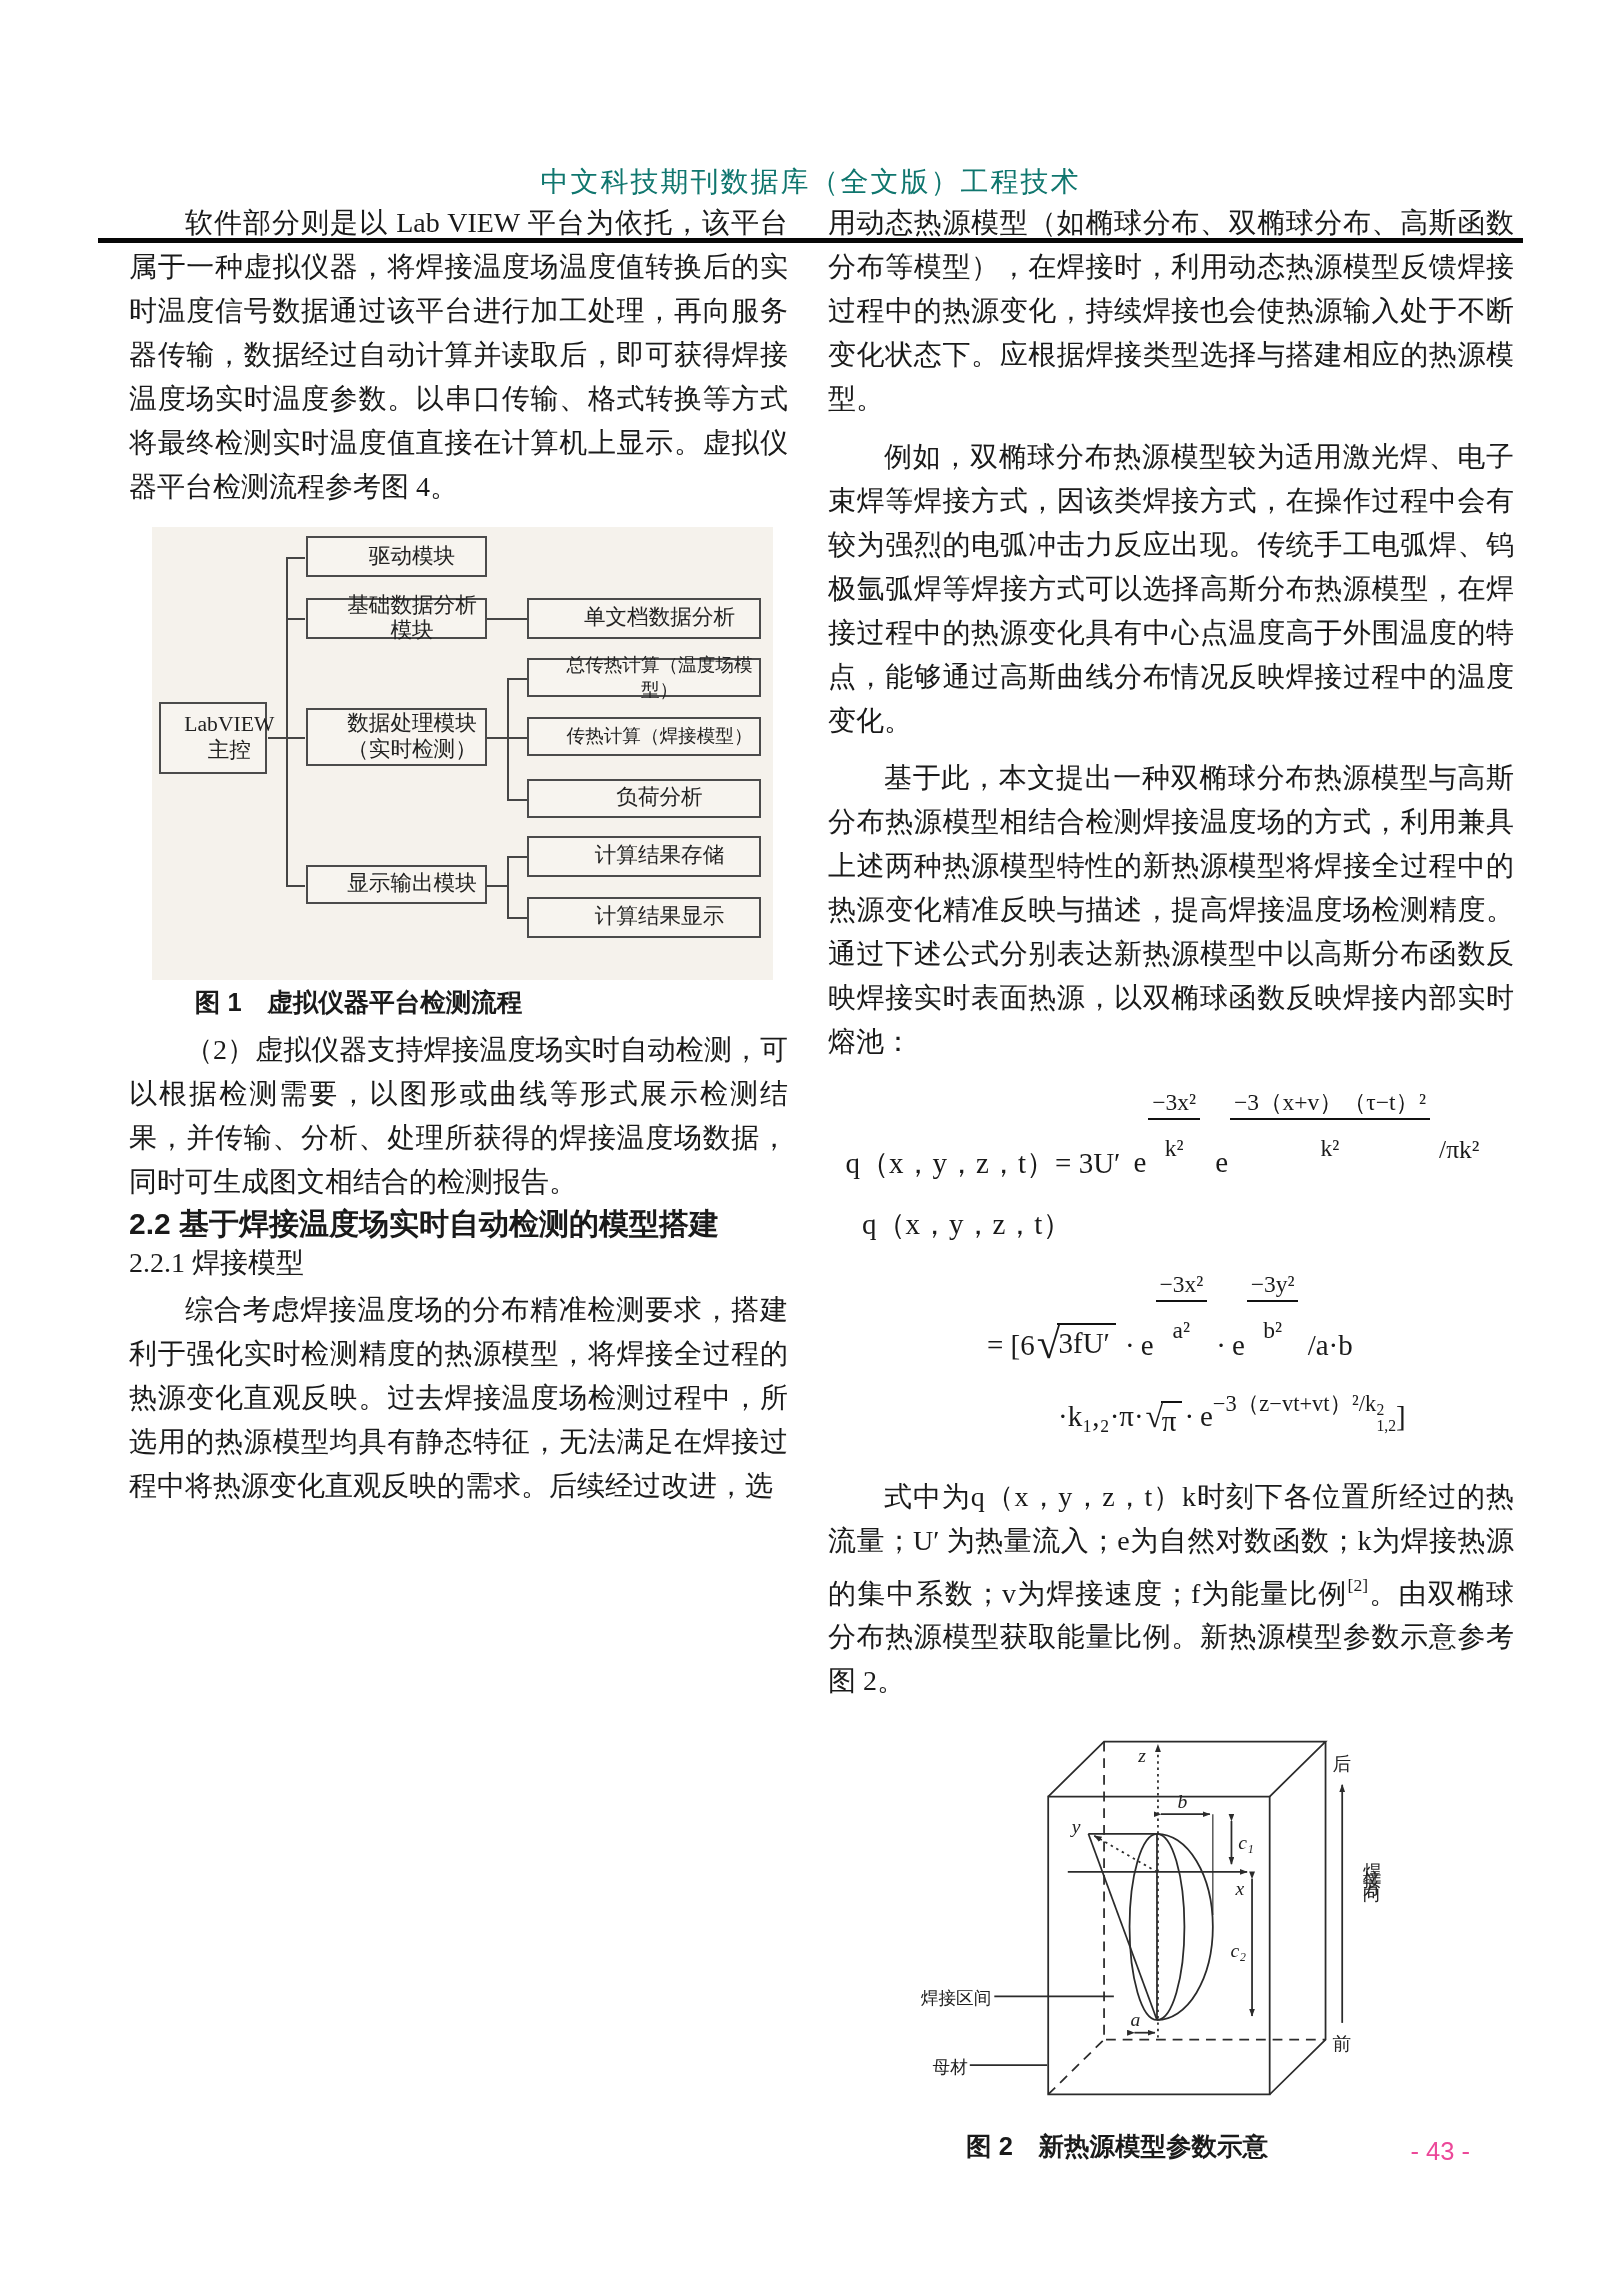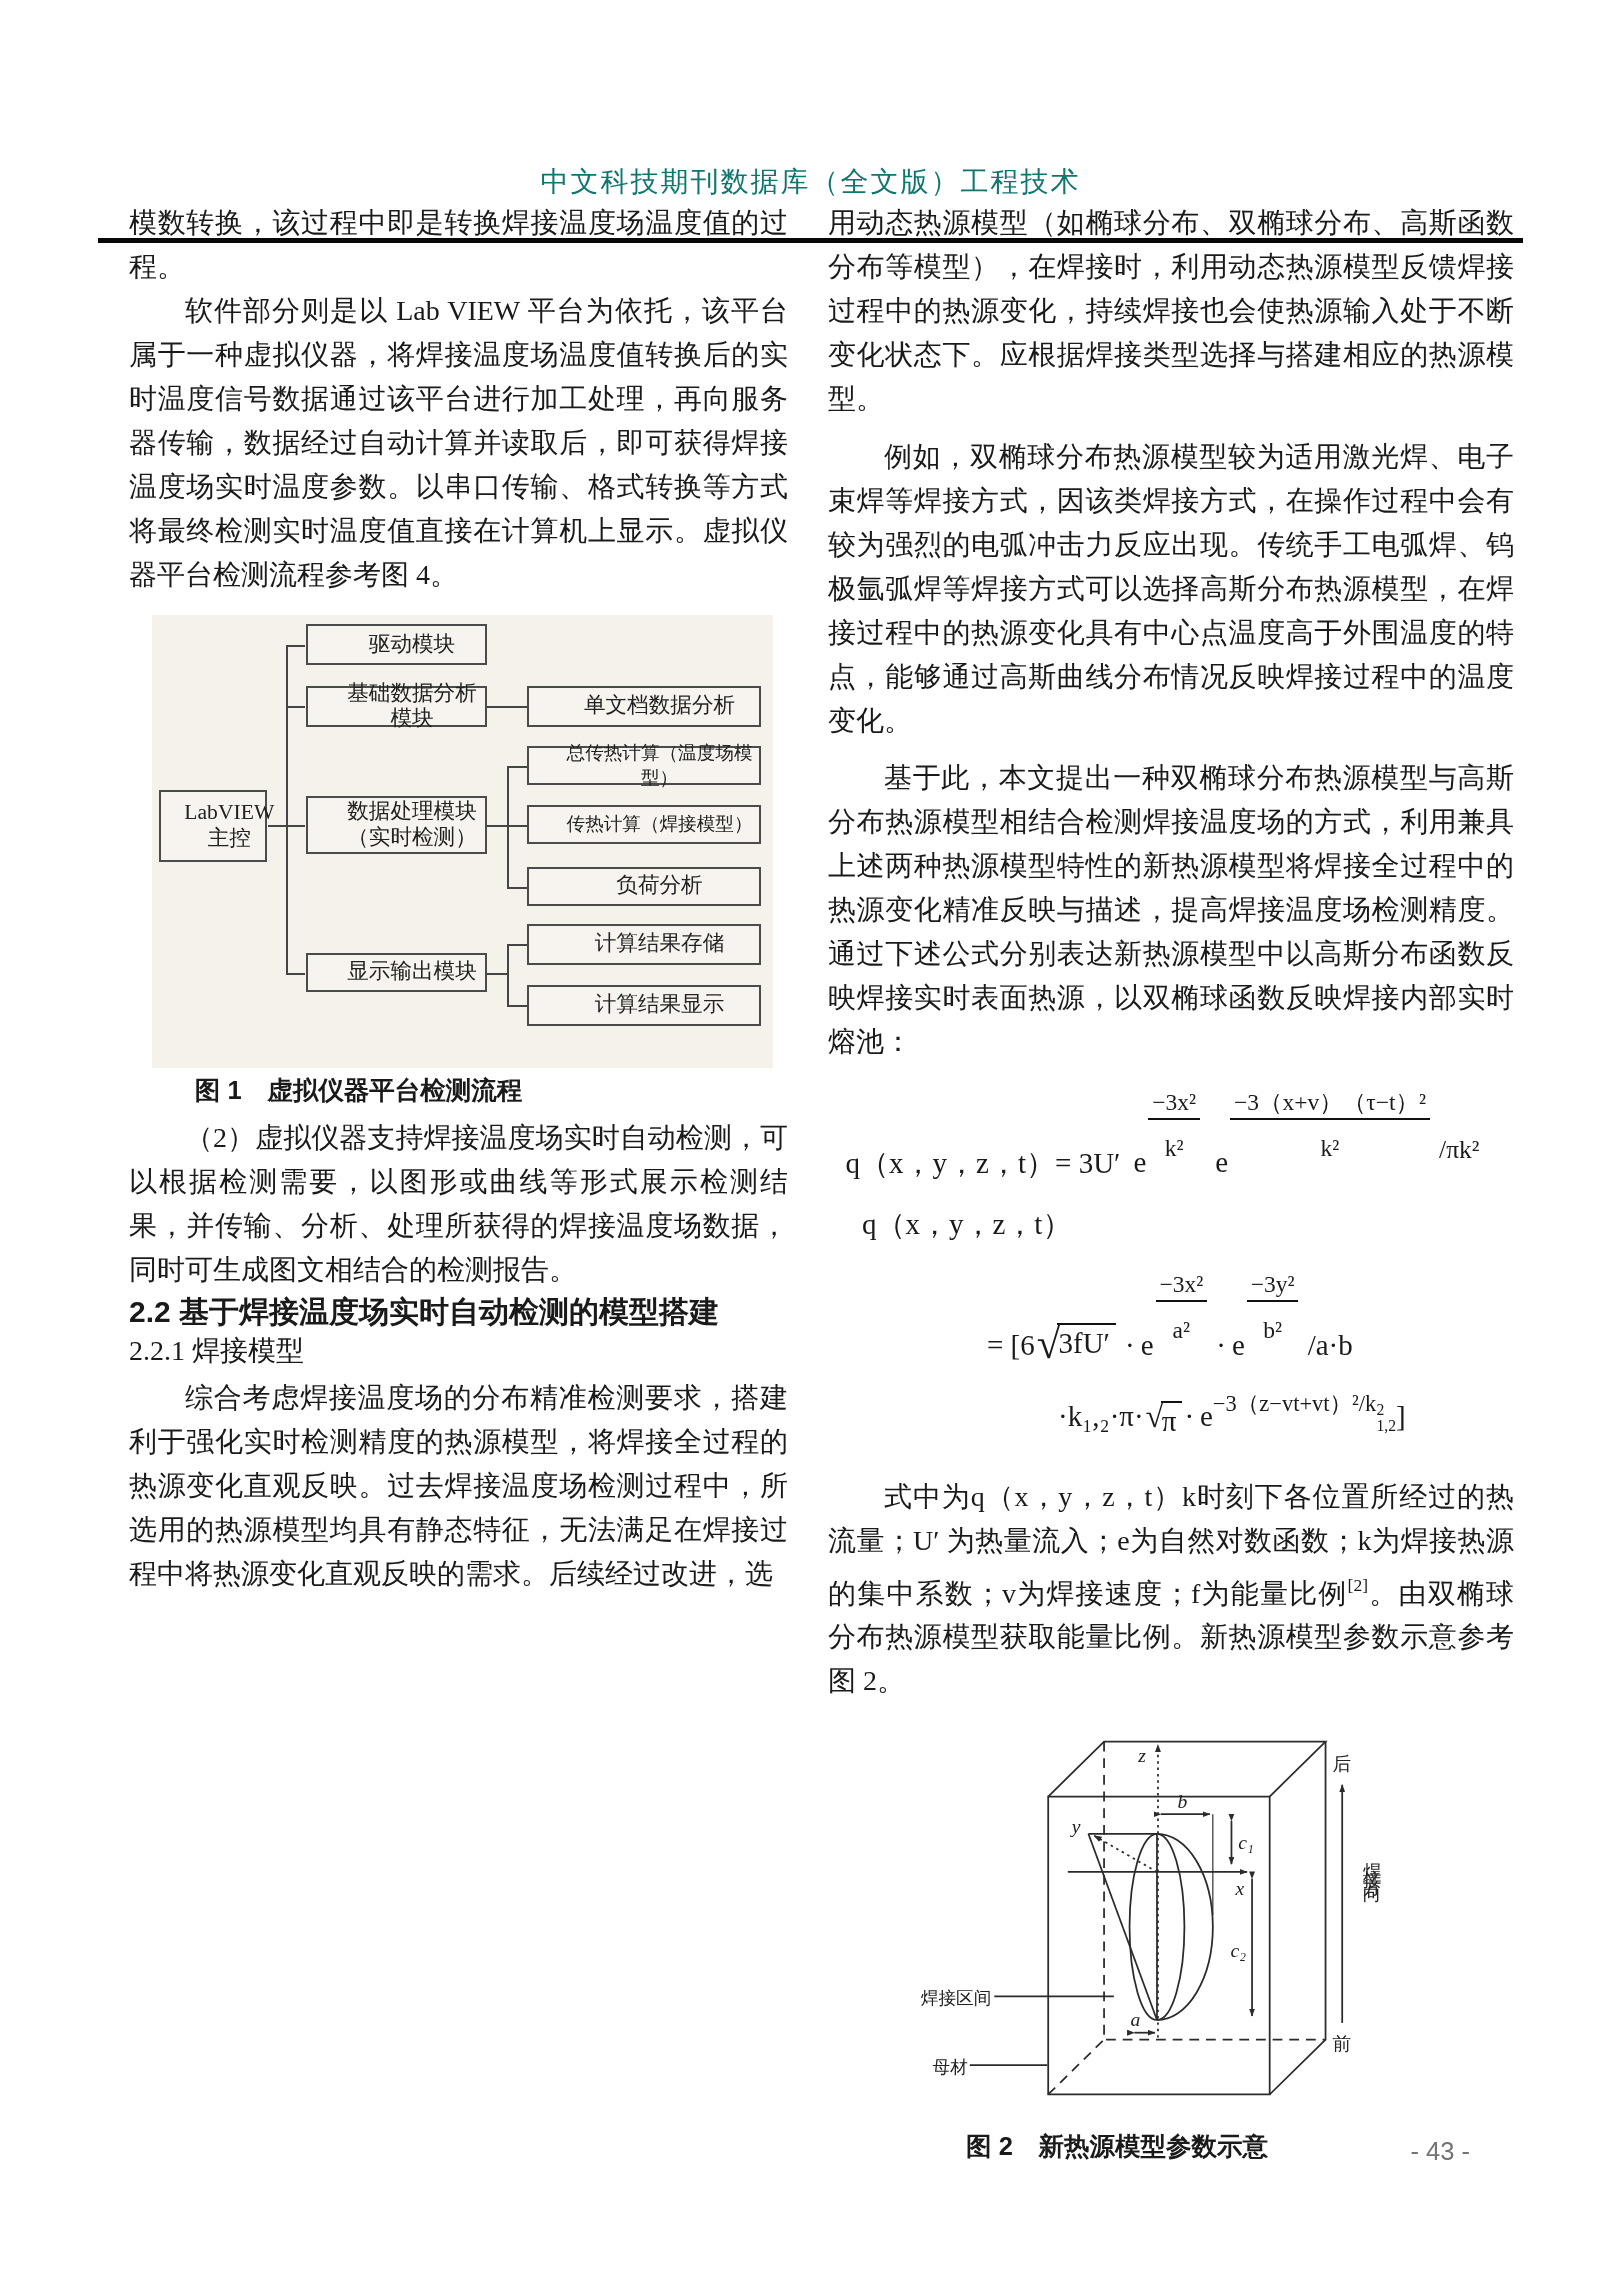--- a/index.html
+++ b/index.html
@@ -53,32 +53,31 @@
   
   .fig2wrap{position:relative;margin:15.7px 0 0 83px;width:490px;height:402px;}
   .fig2wrap svg{position:absolute;left:0;top:0;}
   .fig2-dir{position:absolute;left:439px;top:129px;writing-mode:vertical-rl;
             font-size:18.6px;letter-spacing:6.9px;color:#222;}
   .cap2{position:relative;left:-54px;margin-top:5.9px;}
   .svgtxt{font-family:"Liberation Serif","DejaVu Serif",serif;fill:#222;}
   .svgit{font-style:italic;}
   
   .pageno{position:absolute;top:2137px;left:1274px;width:196px;text-align:right;
-          font-family:"Liberation Sans","DejaVu Sans",sans-serif;font-size:25.5px;color:#737373;}
+          font-family:"Liberation Sans","DejaVu Sans",sans-serif;font-size:25.5px;color:#ec4899;}
 </style>
 </head>
 <body>
 
 <div class="page">
 
   <div class="hdr">中文科技期刊数据库（全文版）工程技术</div>
   <div class="hdr-rule"></div>
 
   <div class="col col-left">
-    <p>模数转换，该过程中即是转换焊接温度场温度值的过程。</p>
     <p class="ind">软件部分则是以 Lab VIEW 平台为依托，该平台属于一种虚拟仪器，将焊接温度场温度值转换后的实时温度信号数据通过该平台进行加工处理，再向服务器传输，数据经过自动计算并读取后，即可获得焊接温度场实时温度参数。以串口传输、格式转换等方式将最终检测实时温度值直接在计算机上显示。虚拟仪器平台检测流程参考图 4。</p>
 
     <div class="fig1">
 
       <div class="fl" style="left:116px;top:210px;width:18.6px;height:2px;"></div>
       <div class="fl" style="left:134px;top:30px;width:2px;height:328px;"></div>
       <div class="fl" style="left:134px;top:30px;width:19.6px;height:2px;"></div>
       <div class="fl" style="left:134px;top:91px;width:19.6px;height:2px;"></div>
       <div class="fl" style="left:134px;top:210px;width:19.6px;height:2px;"></div>
       <div class="fl" style="left:134px;top:358px;width:19.6px;height:2px;"></div>

